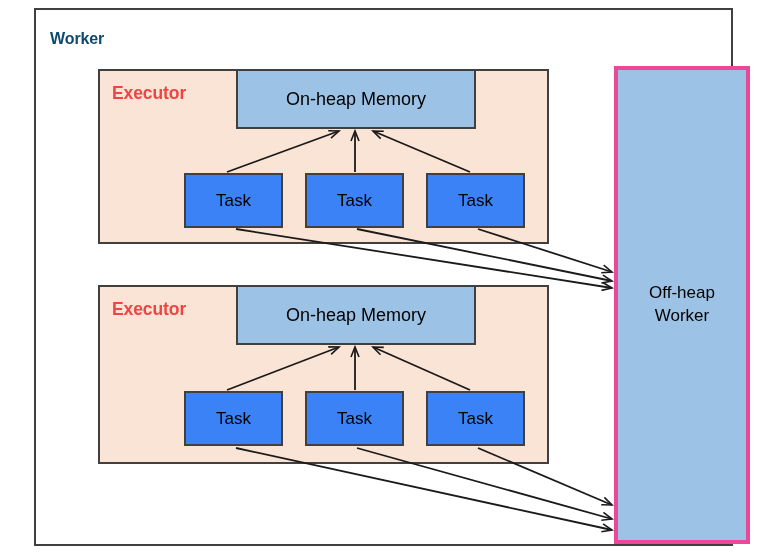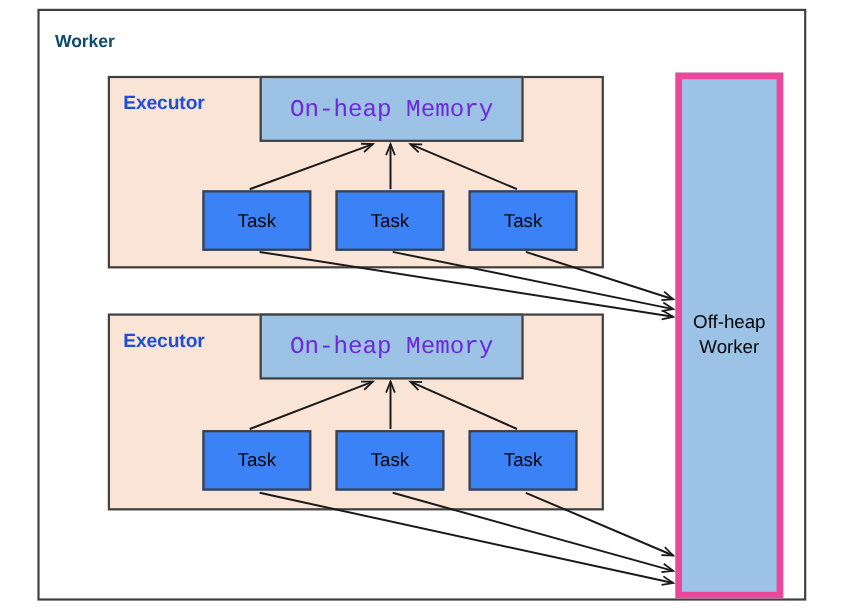--- a/index.html
+++ b/index.html
@@ -55,43 +55,42 @@
     left: 98px;
     width: 451px;
   }
   #executor-box-1 { top: 69px; height: 175px; }
   #executor-box-2 { top: 285px; height: 179px; }
 
   .executor-label {
     position: absolute;
     font-size: 17.5px;
     font-weight: bold;
-    color: #1d4ed8;
+    color: #ef4444;
     letter-spacing: -0.1px;
   }
   #executor-label-1 { left: 112px; top: 83px; }
   #executor-label-2 { left: 112px; top: 299px; }
 
   .onheap-box {
     background: #9CC3E5;
     border: 2px solid #404040;
     left: 236px;
     width: 240px;
     display: flex;
     align-items: center;
     justify-content: center;
   }
   #onheap-box-1 { top: 69px; height: 60px; }
   #onheap-box-2 { top: 285px; height: 60px; }
 
   .onheap-label {
-    font-size: 22px;
-    color: #6d28d9;
+    font-size: 18px;
+    color: #000000;
     white-space: nowrap;
-    font-family: Liberation Mono, monospace;
   }
 
   .task-box {
     background: #3b82f6;
     border: 2px solid #404040;
     width: 99px;
     height: 55px;
     display: flex;
     align-items: center;
     justify-content: center;
@@ -103,24 +102,24 @@
 
   #task-1-1 { left: 184px; top: 173px; }
   #task-1-2 { left: 305px; top: 173px; }
   #task-1-3 { left: 426px; top: 173px; }
   #task-2-1 { left: 184px; top: 391px; }
   #task-2-2 { left: 305px; top: 391px; }
   #task-2-3 { left: 426px; top: 391px; }
 
   #offheap-box {
     background: #9CC3E5;
-    border: 6px solid #ec4899;
+    border: 4px solid #ec4899;
     left: 614px;
     top: 66px;
-    width: 98px;
+    width: 136px;
     height: 478px;
     display: flex;
     align-items: center;
     justify-content: center;
     text-align: center;
   }
   #offheap-label {
     font-size: 17px;
     color: #000000;
     line-height: 1.35;

